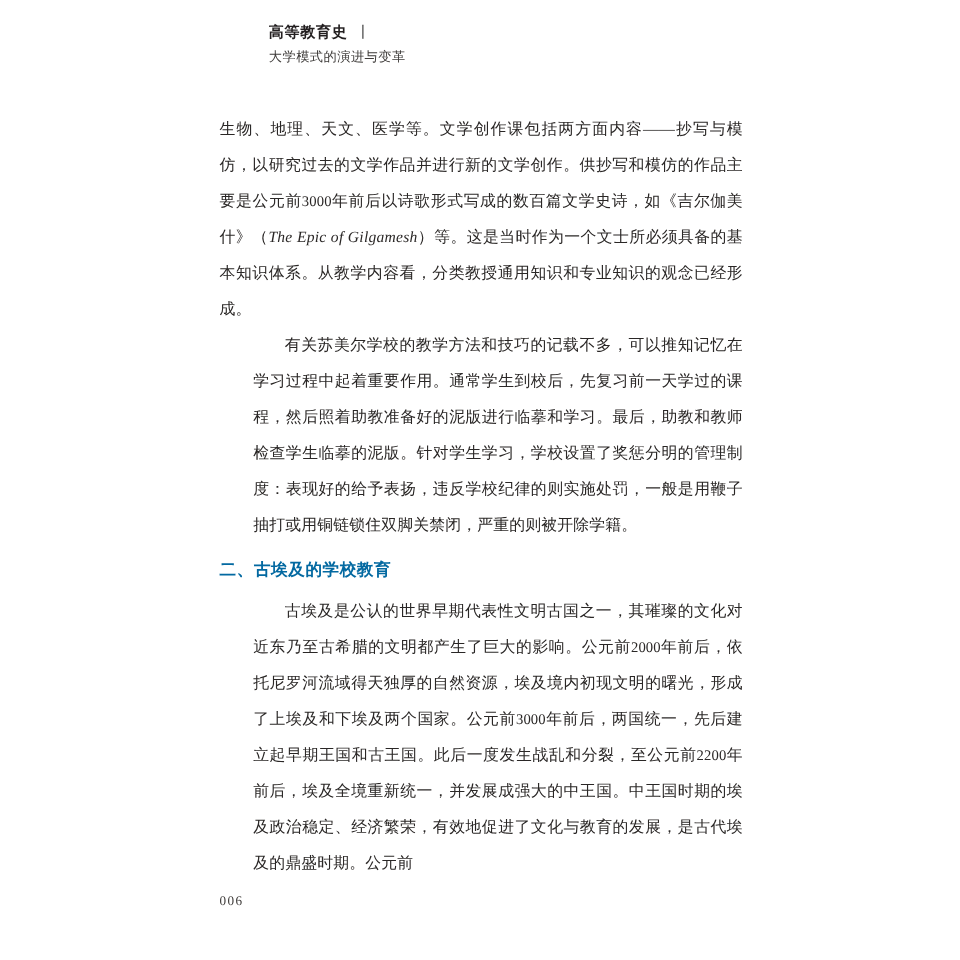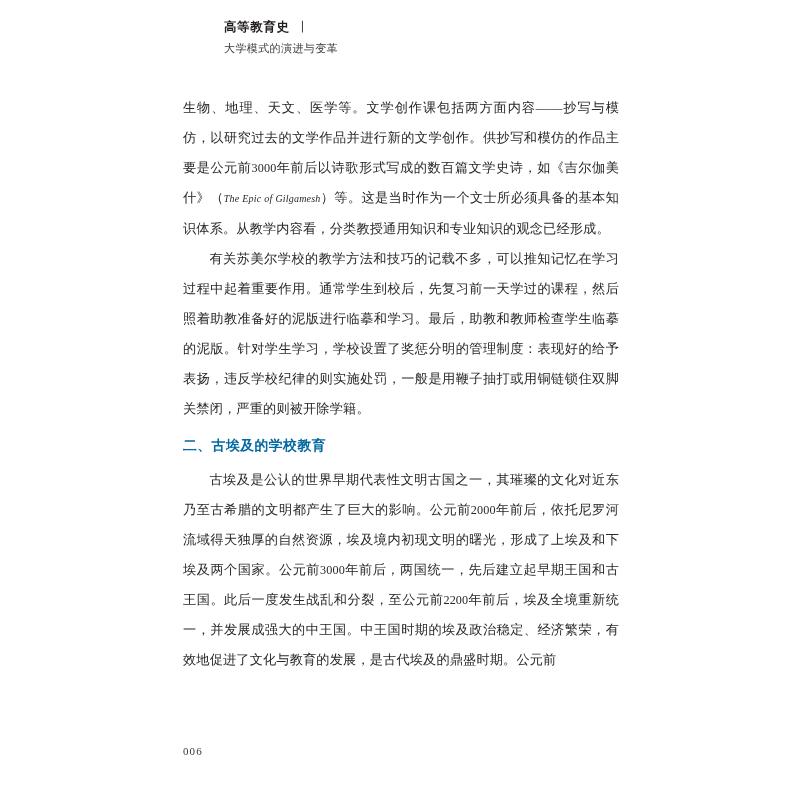--- a/index.html
+++ b/index.html
@@ -68,37 +68,38 @@
     line-height: 30px;
     text-align: justify;
     text-justify: inter-ideograph;
     text-align-last: left;
     margin: 0;
     color: #2a2726;
     letter-spacing: 0.15px;
   }
   .para.indent {
     text-indent: 2em;
+    margin-left: 28px;
   }
 
   .heading {
     font-size: 13.8px;
     font-weight: bold;
     line-height: 30px;
     margin: 0;
     padding-top: 7px;
     padding-bottom: 4px;
     color: #0369a1;
     letter-spacing: 0.5px;
   }
 
   .lat {
     font-family: "Liberation Serif", "DejaVu Serif", serif;
     font-style: italic;
-    font-size: 10px;
+    font-size: 13px;
     letter-spacing: 0.2px;
   }
   .num {
     font-family: "Liberation Serif", "DejaVu Serif", serif;
     font-style: normal;
     font-size: 12.2px;
     letter-spacing: 0.1px;
   }
 
   

